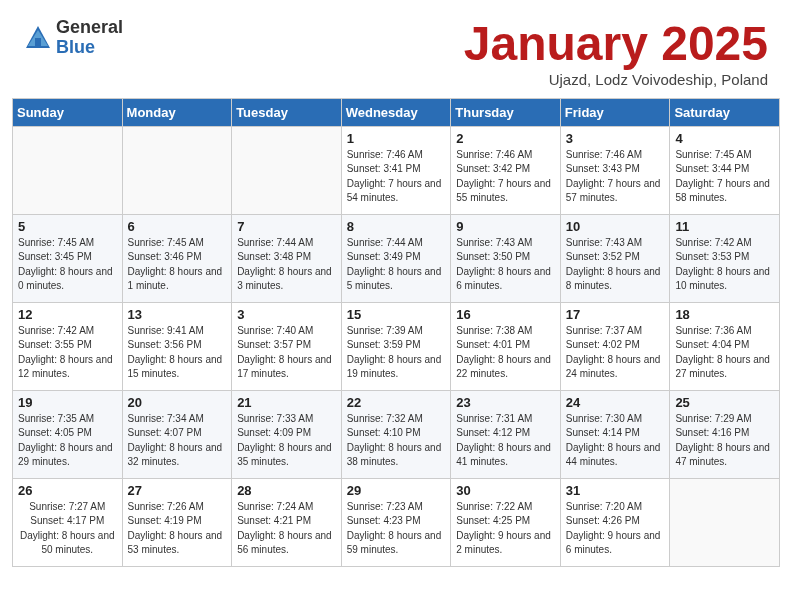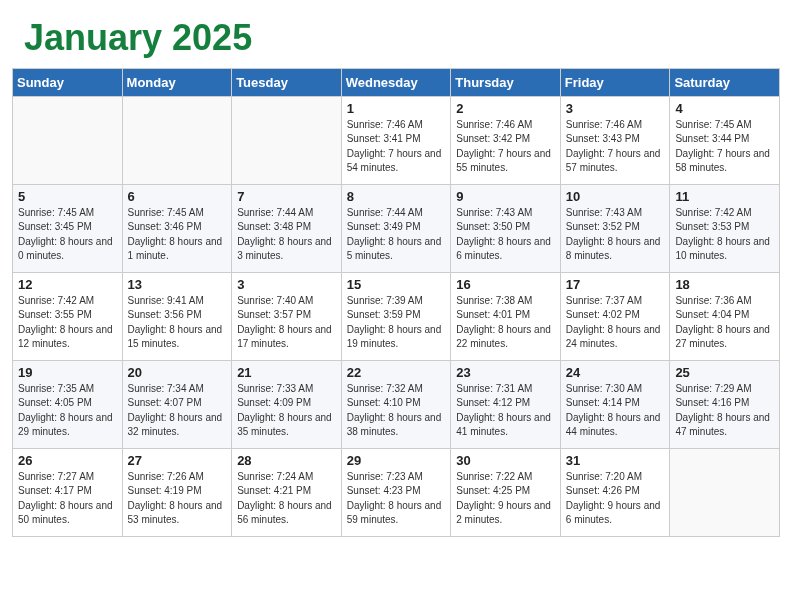--- a/index.html
+++ b/index.html
@@ -36,23 +36,23 @@
     }
     .logo-icon {
       width: 28px;
       height: 28px;
       margin-right: 4px;
     }
     .title-area {
       text-align: right;
     }
     .month-title {
-      font-size: 36px;
-      font-weight: bold;
-      color: #15803d;
+      font-size: 48px;
+      font-weight: bold;
+      color: #b91c1c;
       line-height: 1.1;
     }
     .subtitle {
       font-size: 15px;
       color: #444;
     }
     .calendar {
       width: 100%;
       border-collapse: collapse;
       padding: 0 12px;
@@ -99,22 +99,34 @@
     }
     .cal-wrap {
       padding: 0 12px 12px 12px;
     }
   </style>
 </head>
 <body>
 
 <div>
   <div class="header">
+    <div class="logo">
+      <svg class="logo-icon" viewBox="0 0 28 28">
+        <polygon points="14,2 26,24 2,24" fill="#2a6db5"></polygon>
+        <polygon points="14,6 24,22 4,22" fill="#5a9fd4"></polygon>
+        <rect x="11" y="14" width="6" height="8" fill="#2a6db5"></rect>
+      </svg>
+      <div class="logo-text">
+        <span class="logo-general">General</span>
+        <span class="logo-blue">Blue</span>
+      </div>
+    </div>
     <div class="title-area">
       <div class="month-title">January 2025</div>
+      <div class="subtitle">Ujazd, Lodz Voivodeship, Poland</div>
     </div>
   </div>
 
   <div class="cal-wrap">
     <table class="calendar">
       <thead>
         <tr>
         <th>Sunday</th>
             <th>Monday</th>
             <th>Tuesday</th>
@@ -282,21 +294,21 @@
             <td>
               <div class="day-number">25</div>
               <div class="day-info" style="white-space: pre-line;">Sunrise: 7:29 AM
 Sunset: 4:16 PM
 Daylight: 8 hours and 47 minutes.</div>
             </td>
           </tr>
           <tr>
             <td>
               <div class="day-number">26</div>
-              <div class="day-info" style="white-space: pre-line;">Sunrise: 7:27 AM
+              <div class="day-info" style="white-space: pre-line; text-align: center;">Sunrise: 7:27 AM
 Sunset: 4:17 PM
 Daylight: 8 hours and 50 minutes.</div>
             </td>
             <td>
               <div class="day-number">27</div>
               <div class="day-info" style="white-space: pre-line;">Sunrise: 7:26 AM
 Sunset: 4:19 PM
 Daylight: 8 hours and 53 minutes.</div>
             </td>
             <td>

